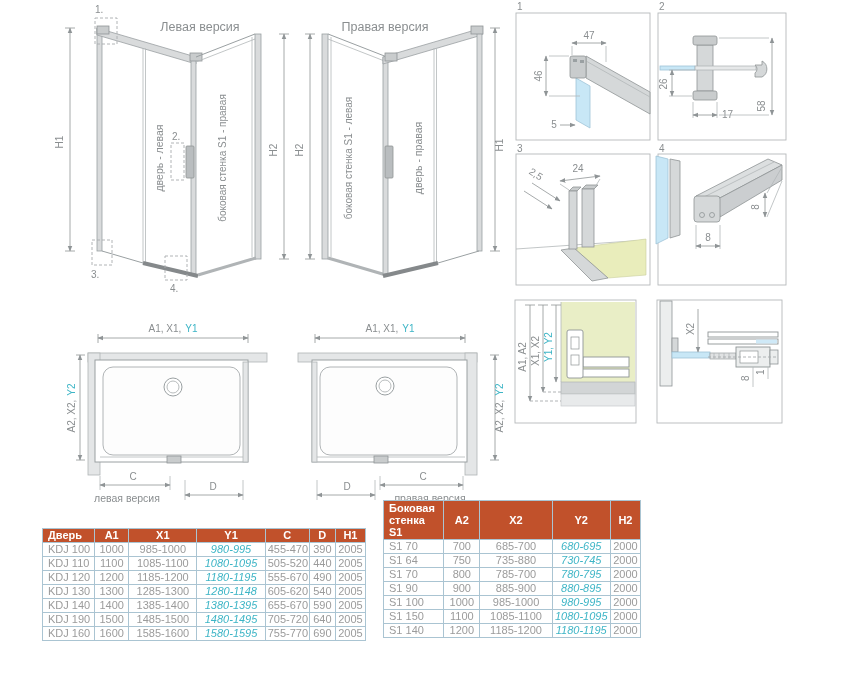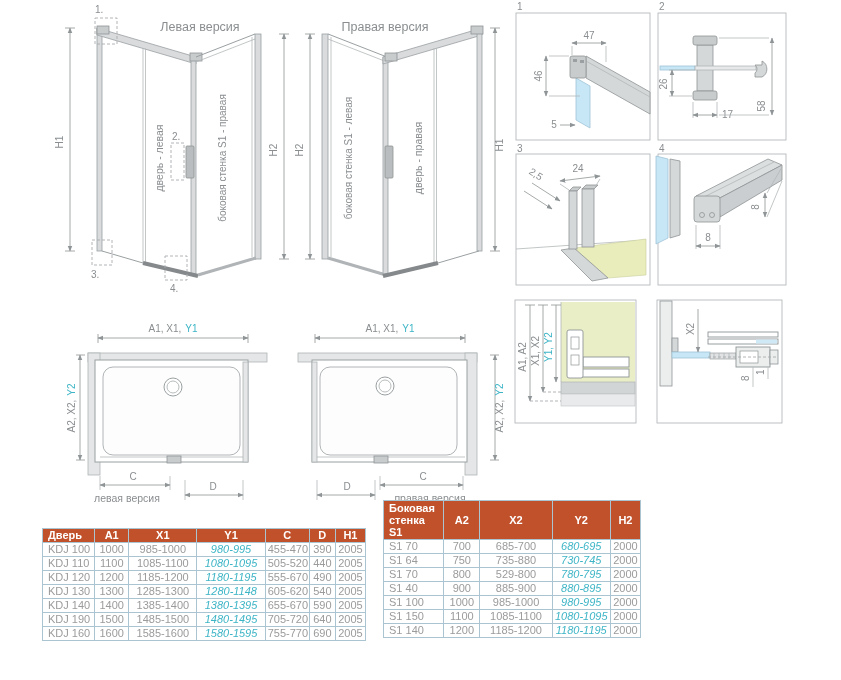--- a/index.html
+++ b/index.html
@@ -520,26 +520,26 @@
         <tr>
           <td>S1 64</td>
           <td>750</td>
           <td>735-880</td>
           <td class="teal">730-745</td>
           <td>2000</td>
         </tr>
         <tr>
           <td>S1 70</td>
           <td>800</td>
-          <td>529-800</td>
+          <td>785-700</td>
           <td class="teal">780-795</td>
           <td>2000</td>
         </tr>
         <tr>
-          <td>S1 40</td>
+          <td>S1 90</td>
           <td>900</td>
           <td>885-900</td>
           <td class="teal">880-895</td>
           <td>2000</td>
         </tr>
         <tr>
           <td>S1 100</td>
           <td>1000</td>
           <td>985-1000</td>
           <td class="teal">980-995</td>

